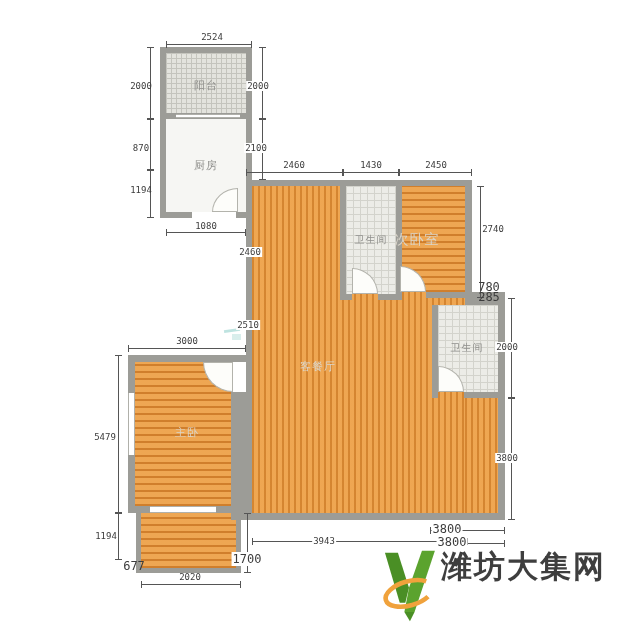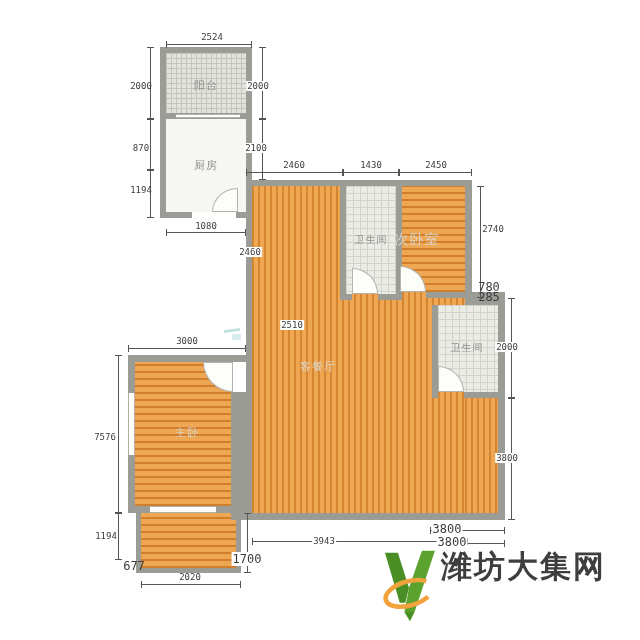--- a/index.html
+++ b/index.html
@@ -129,31 +129,31 @@
     <div class="dl h" style="left:437px;top:543px;width:68px;"></div>
 
     <div class="dim" style="left:212px;top:37px;">2524</div>
     <div class="dim" style="left:141px;top:86px;">2000</div>
     <div class="dim bgw" style="left:258px;top:86px;">2000</div>
     <div class="dim bgw" style="left:256px;top:148px;">2100</div>
     <div class="dim" style="left:141px;top:148px;">870</div>
     <div class="dim" style="left:141px;top:190px;">1194</div>
     <div class="dim" style="left:206px;top:226px;">1080</div>
     <div class="dim bgw" style="left:250px;top:252px;">2460</div>
-    <div class="dim bgw" style="left:248px;top:325px;margin-left:44px;">2510</div>
+    <div class="dim bgw" style="left:248px;top:325px;">2510</div>
     <div class="dim" style="left:294px;top:165px;">2460</div>
     <div class="dim" style="left:371px;top:165px;">1430</div>
     <div class="dim" style="left:436px;top:165px;">2450</div>
     <div class="dim" style="left:493px;top:229px;">2740</div>
     <div class="dim sm" style="left:489px;top:287px;">780</div>
     <div class="dim sm" style="left:489px;top:297px;">285</div>
     <div class="dim bgw" style="left:507px;top:347px;">2000</div>
     <div class="dim bgw" style="left:507px;top:458px;">3800</div>
     <div class="dim" style="left:187px;top:341px;">3000</div>
-    <div class="dim" style="left:105px;top:437px;">7576</div>
+    <div class="dim" style="left:105px;top:437px;">5479</div>
     <div class="dim" style="left:106px;top:536px;">1194</div>
     <div class="dim sm" style="left:134px;top:566px;">677</div>
     <div class="dim" style="left:190px;top:577px;">2020</div>
     <div class="dim bgw sm" style="left:247px;top:559px;">1700</div>
     <div class="dim bgw" style="left:324px;top:541px;">3943</div>
     <div class="dim bgw sm" style="left:447px;top:529px;">3800</div>
     <div class="dim bgw sm" style="left:452px;top:542px;">3800</div>
   </div>
 
   <div id="logo">

